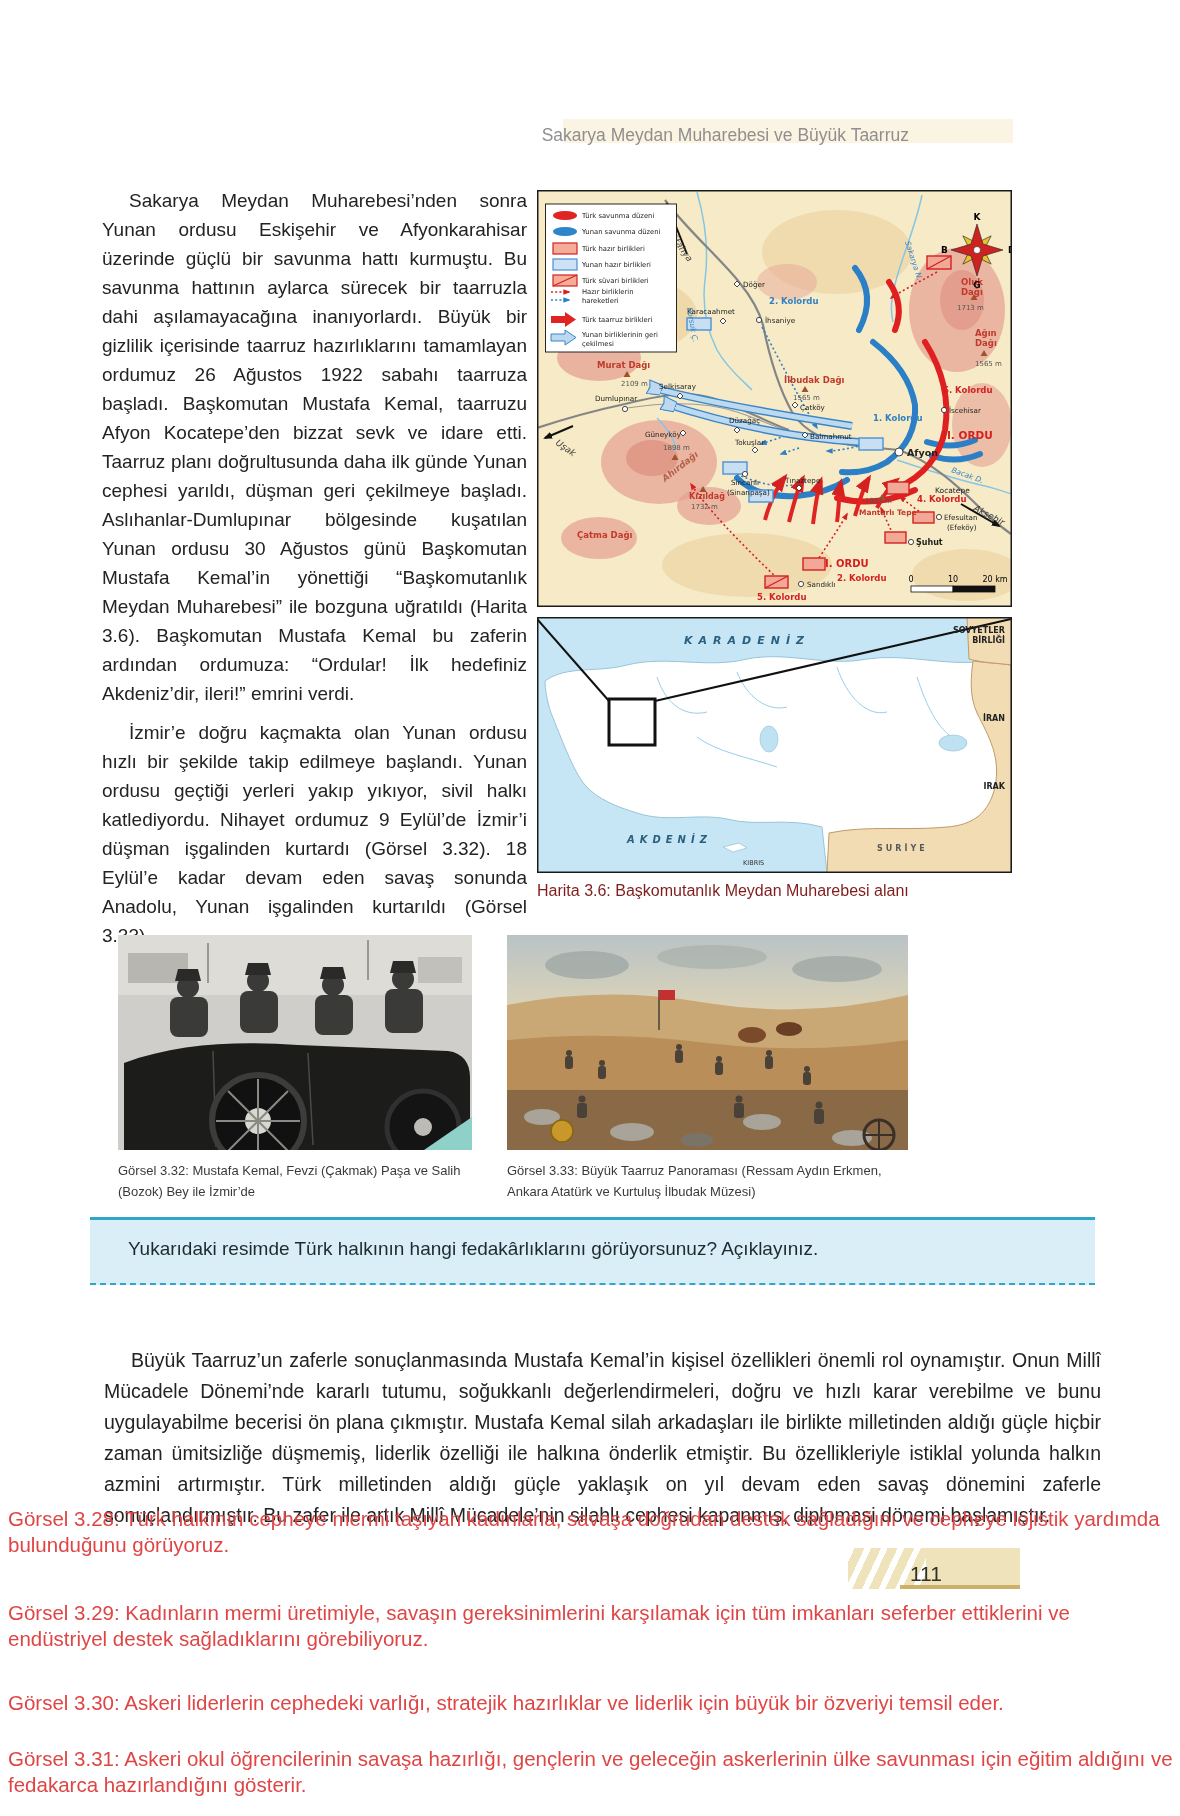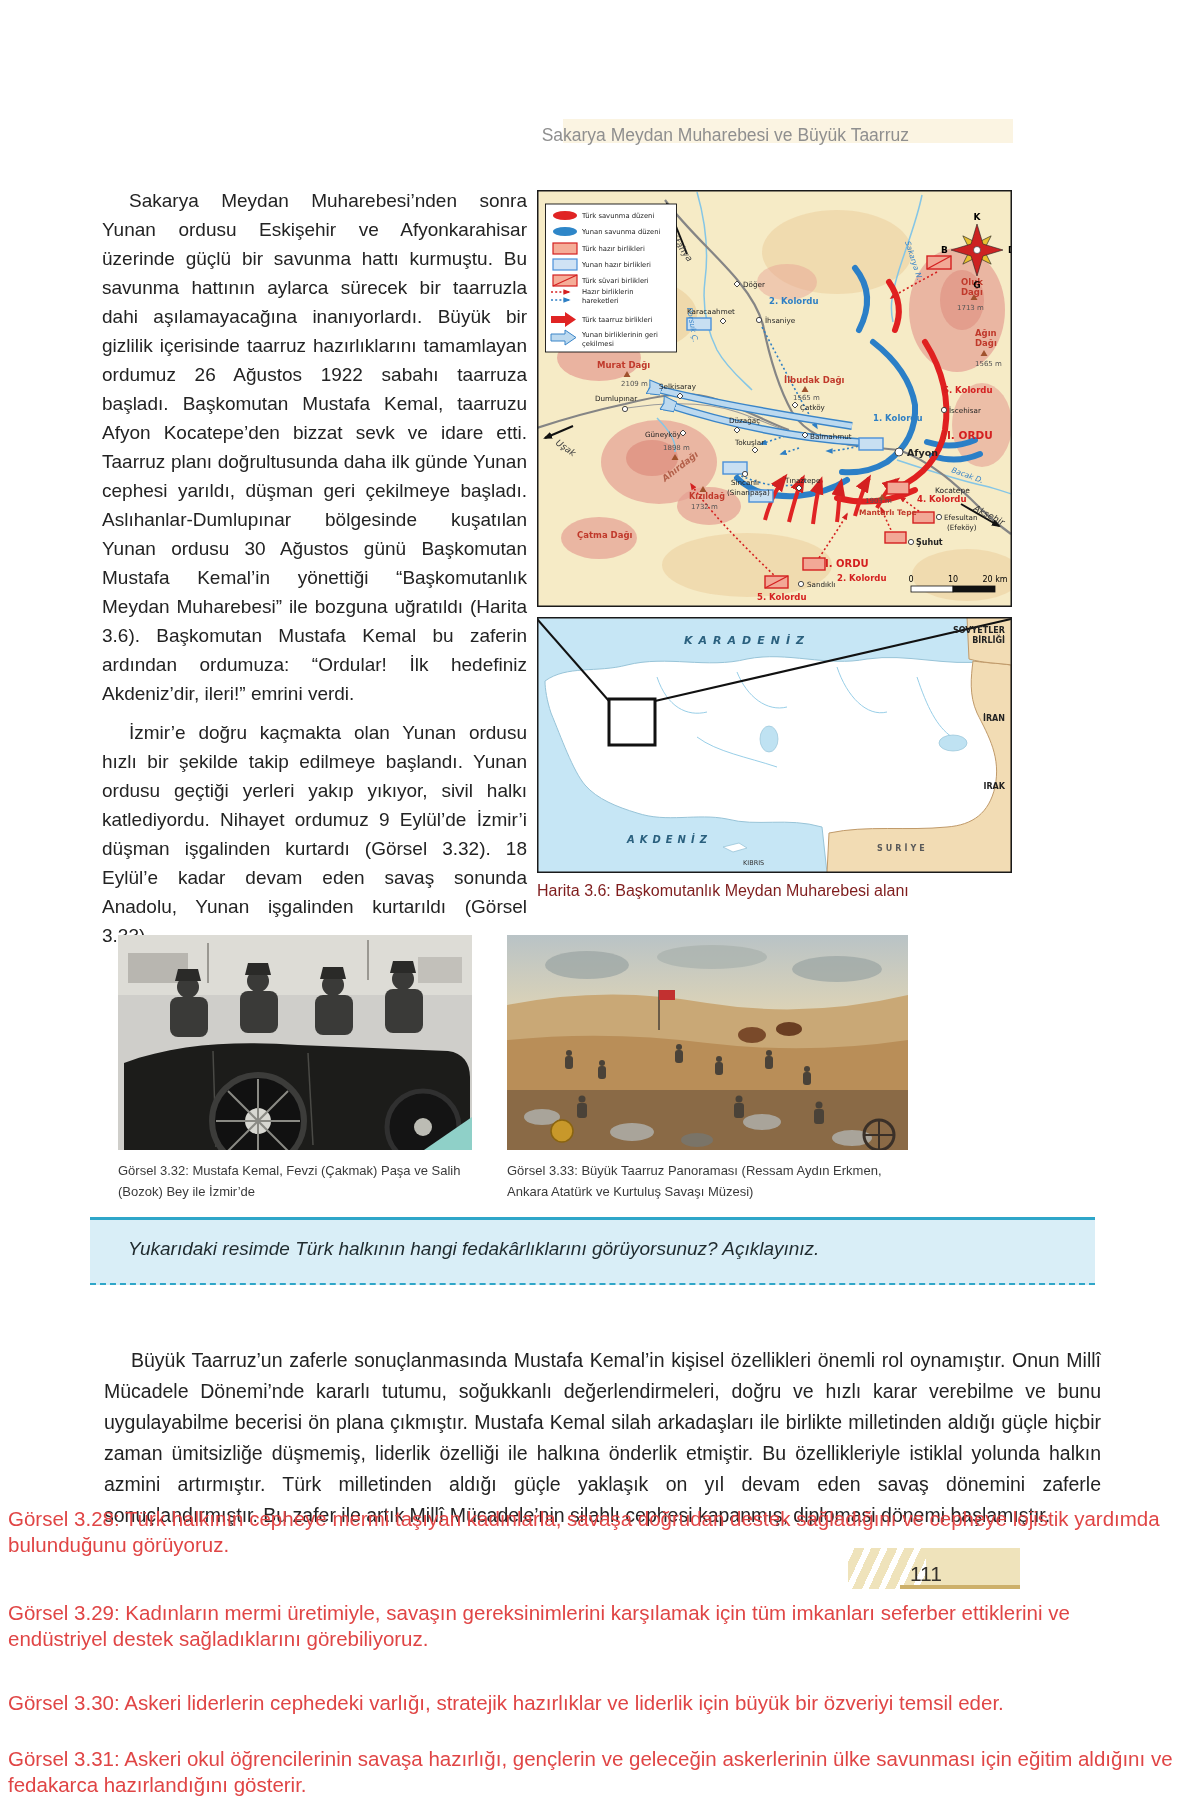--- a/index.html
+++ b/index.html
@@ -19,21 +19,21 @@
   
   .photo{position:absolute;top:935px;height:215px;overflow:hidden;background:#d8d5ce;}
   .photo1{left:118px;width:354px;}
   .photo2{left:507px;width:401px;}
   .caption{position:absolute;top:1160px;font-size:13px;line-height:21px;color:#3a3a3a;}
   .cap1{left:118px;width:354px;}
   .cap2{left:507px;width:402px;}
   
   .question-box{position:absolute;left:90px;top:1217px;width:1005px;height:63px;background:#d9eef7;
     border-top:3px solid #2fa6c9;border-bottom:2px dashed #2fa6c9;}
-  .question-box p{margin:0;padding:18px 0 0 38px;font-size:19px;color:#1f2a2e;font-style:italic;}
+  .question-box p{margin:0;padding:18px 0 0 38px;font-size:19px;color:#1f2a2e;}
   
   .closing{position:absolute;left:95px;top:1336px;width:997px;margin:9px;font-size:19.5px;line-height:31px;
     text-align:justify;text-indent:27px;color:#232323;}
   
   .annotation{position:absolute;left:8px;width:1166px;font-size:20.5px;line-height:26px;color:#e04545;}
   .a1{top:1506px;}
   .a2{top:1600px;}
   .a3{top:1690px;}
   .a4{top:1746px;}
   
@@ -444,21 +444,21 @@
       <circle cx="55" cy="196" r="11" fill="#c8982a" stroke="#8a6410" stroke-width="1.5"></circle>
       <g>
         <circle cx="372" cy="200" r="15" fill="none" stroke="#3a3028" stroke-width="3"></circle>
         <line x1="372" y1="185" x2="372" y2="215" stroke="#3a3028" stroke-width="2"></line>
         <line x1="357" y1="200" x2="387" y2="200" stroke="#3a3028" stroke-width="2"></line>
       </g>
     </svg>
   </div>
 
   <div class="caption cap1">Görsel 3.32: Mustafa Kemal, Fevzi (Çakmak) Paşa ve Salih (Bozok) Bey ile İzmir’de</div>
-  <div class="caption cap2">Görsel 3.33: Büyük Taarruz Panoraması (Ressam Aydın Erkmen, Ankara Atatürk ve Kurtuluş Savaşı Müzesi)</div>
+  <div class="caption cap2">Görsel 3.33: Büyük Taarruz Panoraması (Ressam Aydın Erkmen, Ankara Atatürk ve Kurtuluş İlbudak Müzesi)</div>
 
   <div class="question-box">
     <p>Yukarıdaki resimde Türk halkının hangi fedakârlıklarını görüyorsunuz? Açıklayınız.</p>
   </div>
 
   <p class="closing">Büyük Taarruz’un zaferle sonuçlanmasında Mustafa Kemal’in kişisel özellikleri önemli rol oynamıştır. Onun Millî Mücadele Dönemi’nde kararlı tutumu, soğukkanlı değerlendirmeleri, doğru ve hızlı karar verebilme ve bunu uygulayabilme becerisi ön plana çıkmıştır. Mustafa Kemal silah arkadaşları ile birlikte milletinden aldığı güçle hiçbir zaman ümitsizliğe düşmemiş, liderlik özelliği ile halkına önderlik etmiştir. Bu özellikleriyle istiklal yolunda halkın azmini artırmıştır. Türk milletinden aldığı güçle yaklaşık on yıl devam eden savaş dönemini zaferle sonuçlandırmıştır. Bu zafer ile artık Millî Mücadele’nin silahlı cephesi kapanmış, diplomasi dönemi başlamıştır.</p>
 
   <div class="annotation a1">Görsel 3.28: Türk halkının cepheye mermi taşıyan kadınlarla, savaşa doğrudan destek sağladığını ve cepheye lojistik yardımda bulunduğunu görüyoruz.</div>
   <div class="annotation a2">Görsel 3.29: Kadınların mermi üretimiyle, savaşın gereksinimlerini karşılamak için tüm imkanları seferber ettiklerini ve endüstriyel destek sağladıklarını görebiliyoruz.</div>
   <div class="annotation a3">Görsel 3.30: Askeri liderlerin cephedeki varlığı, stratejik hazırlıklar ve liderlik için büyük bir özveriyi temsil eder.</div>

